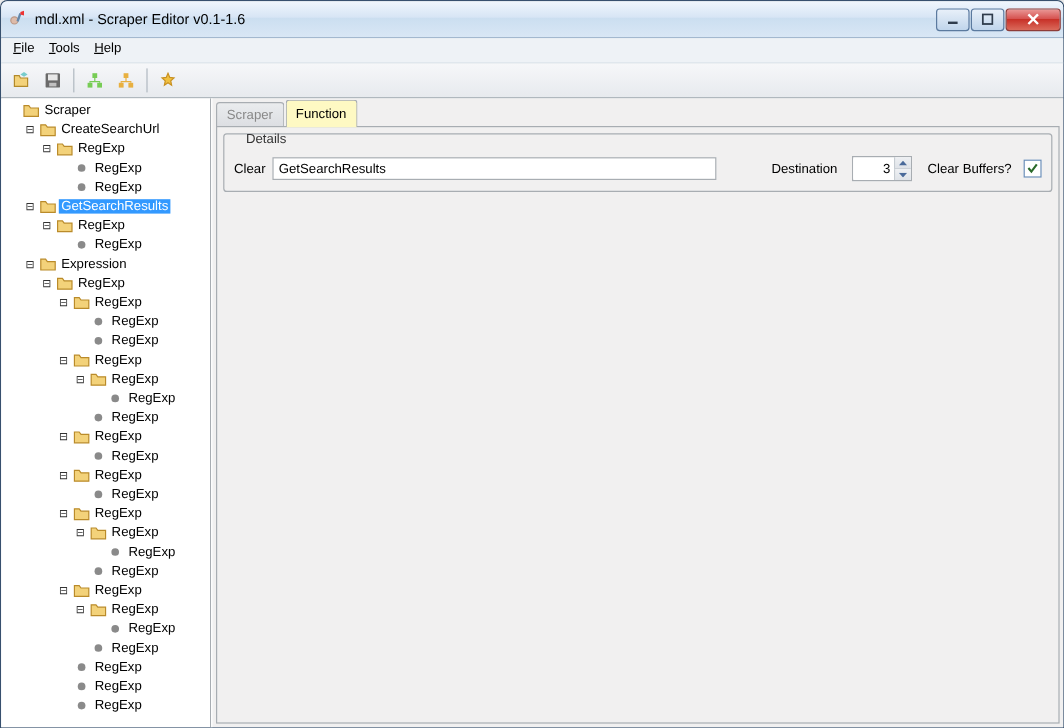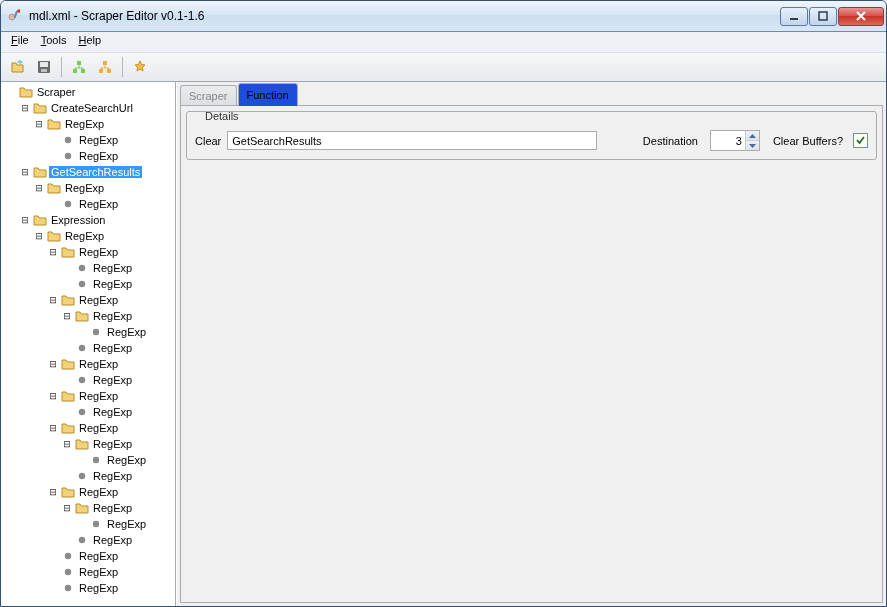--- a/index.html
+++ b/index.html
@@ -165,21 +165,21 @@
   border-bottom: none;
   background: linear-gradient(to bottom,#eaecee,#dcdee2);
   color: #888;
   display: flex;
   align-items: center;
   font-size: 11px;
   border-radius: 3px 3px 0 0;
   margin-right: 1px;
 }
 .tab.active {
-  background: #1d4ed8;
+  background: #fef9c3;
   color: #000;
   height: 22px;
   position: relative;
   z-index: 2;
 }
 .tabpage {
   flex: 1;
   border: 1px solid #a8adb2;
   background: #f1f0f0;
   margin-top: -1px;

